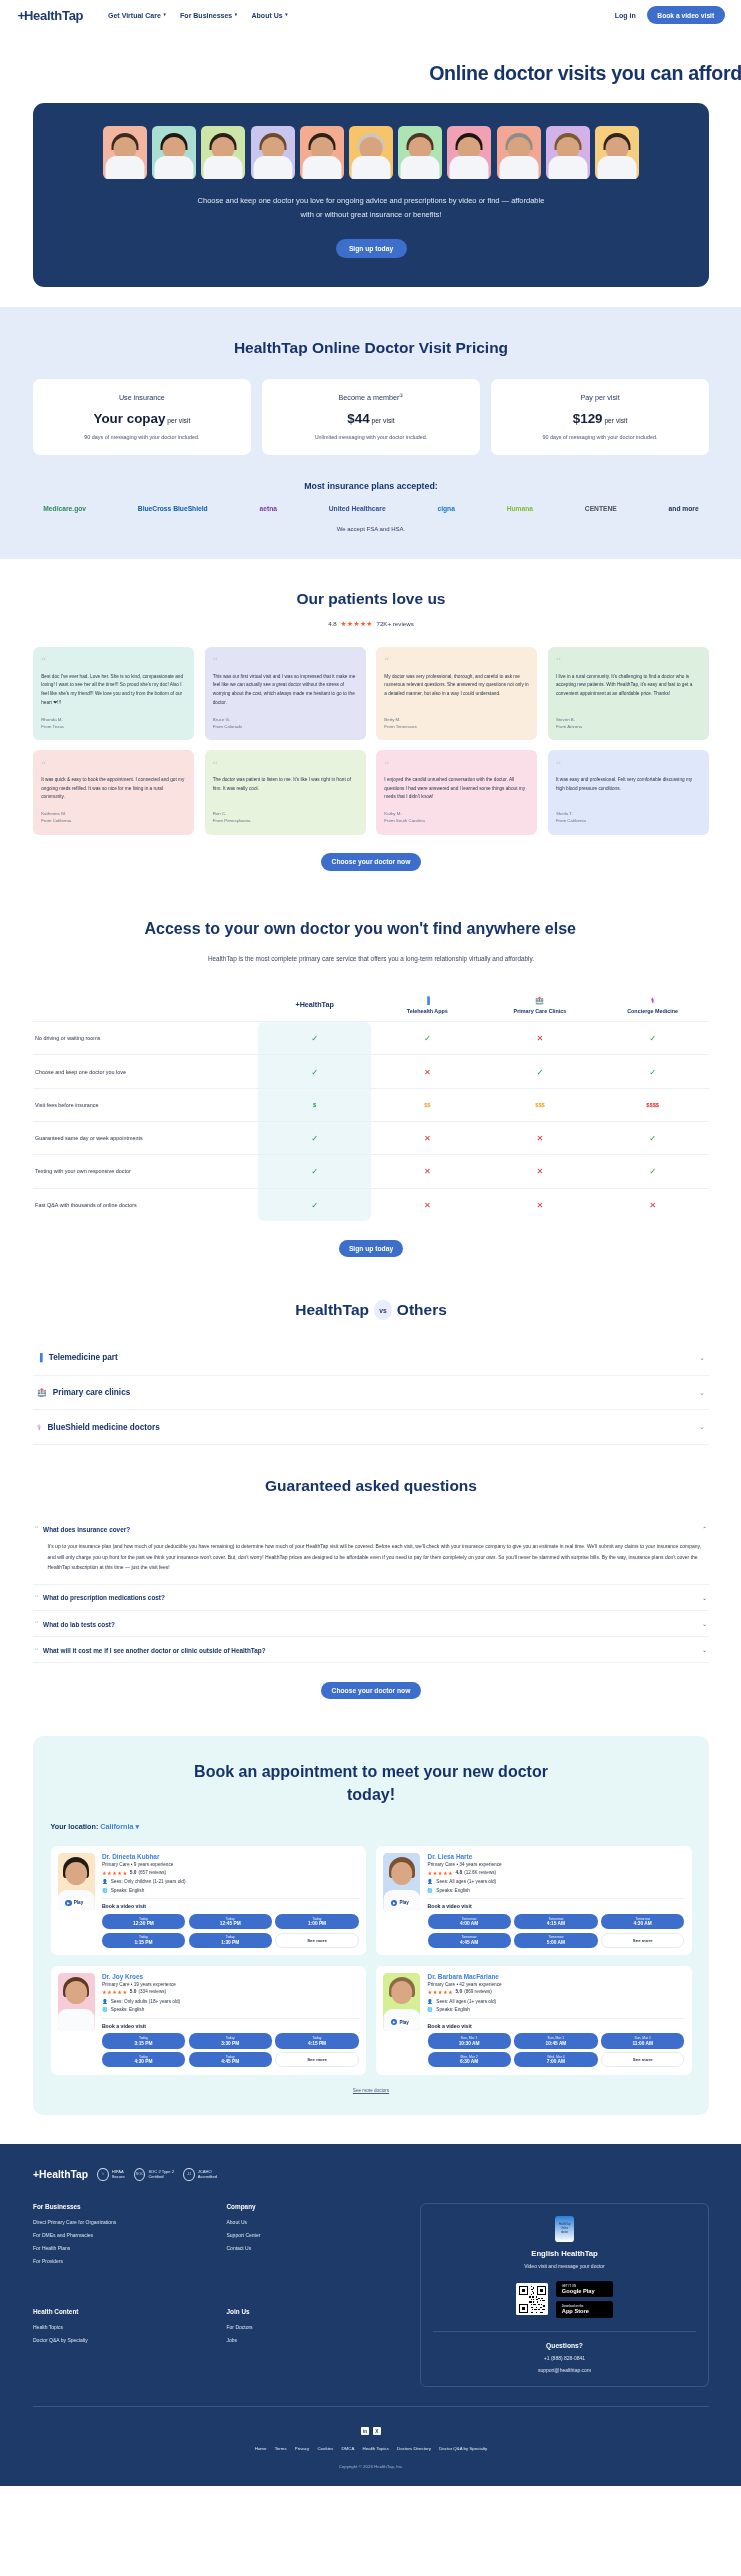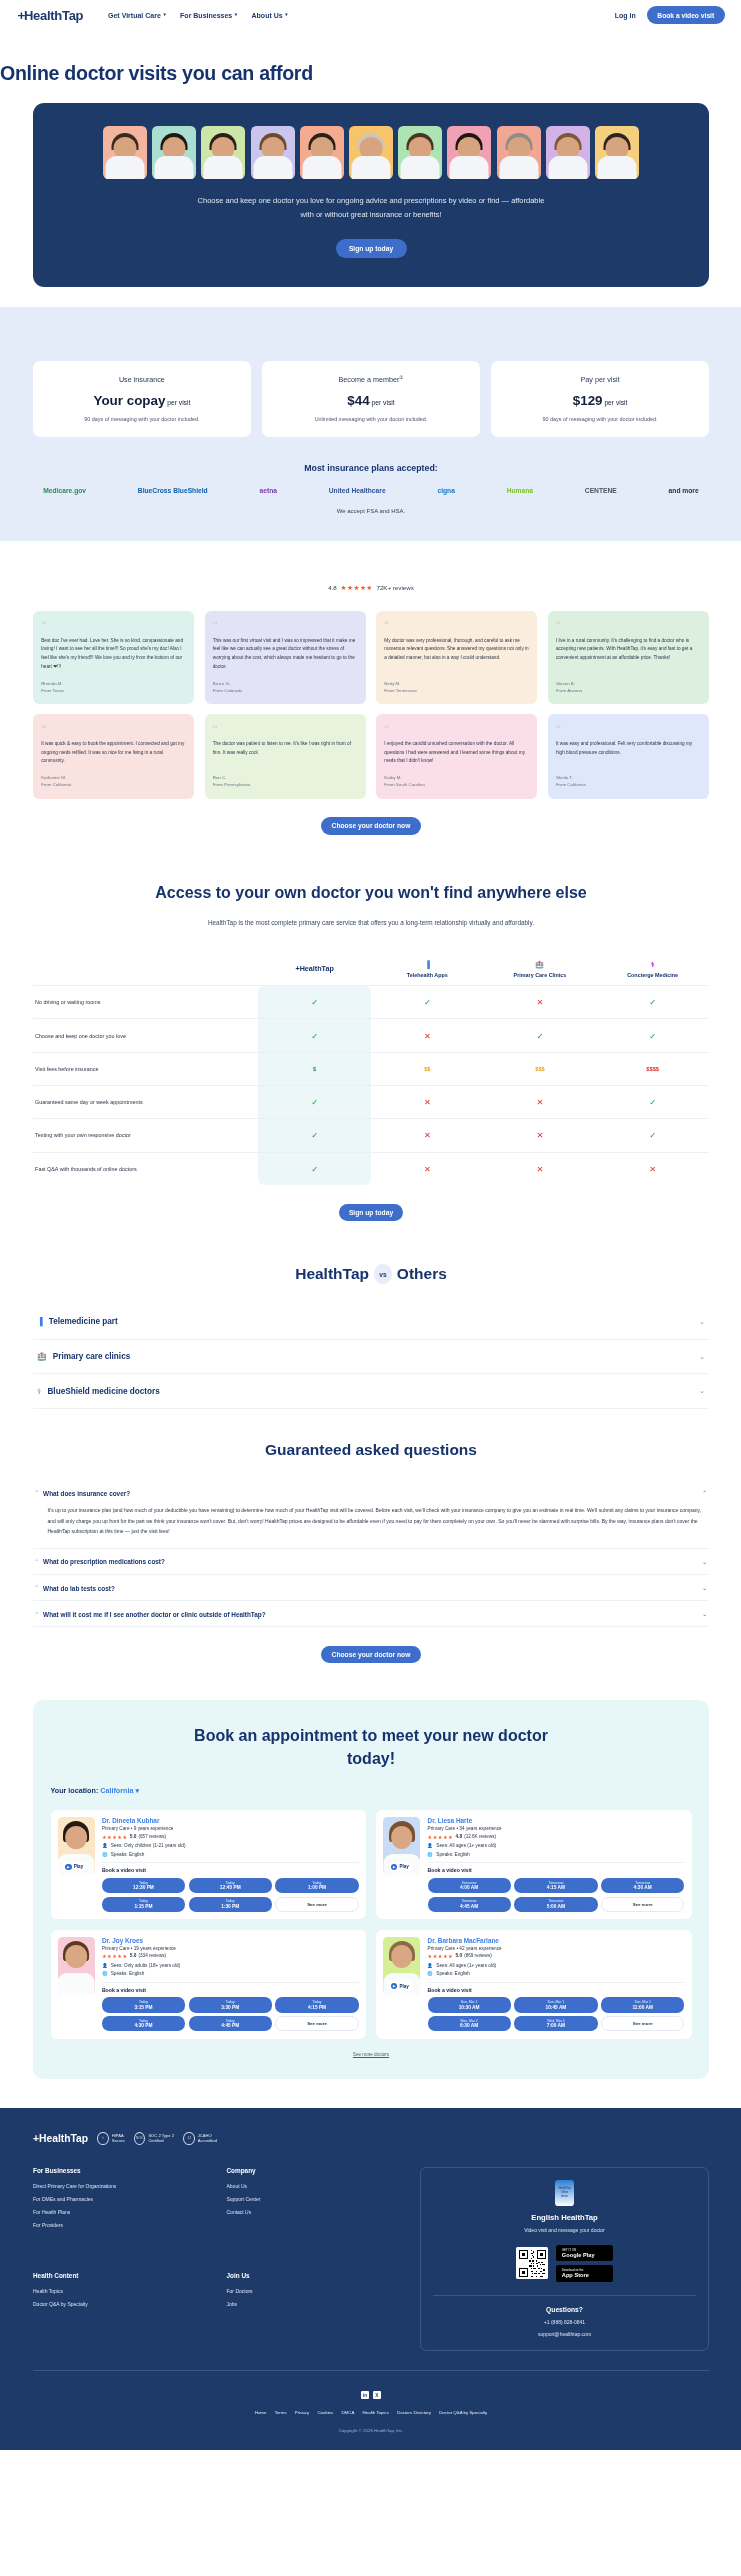--- a/index.html
+++ b/index.html
@@ -24,21 +24,21 @@
   .caret { font-size: 4.6px; line-height: 1; }
   .header-right { margin-left: auto; display: flex; align-items: center; gap: 11.3px; }
   .login { font-size: 7px; font-weight: 600; color: #1e3a6e; cursor:pointer;}
   .btn-primary {
     background: #3d6ecb; color: #fff; border: none; border-radius: 11.3px;
     padding: 5.2px 10.3px; font-size: 6.7px; font-weight: 700; cursor: pointer;
     font-family: inherit;
   }
 
   
-  .page-title { text-align: left; font-size: 19.6px; font-weight: 800; color: #16336c; padding: 32px 0 17.5px; letter-spacing:-0.3px;}
+  .page-title { text-align: right; font-size: 19.6px; font-weight: 800; color: #16336c; padding: 32px 0 17.5px; letter-spacing:-0.3px;}
   .hero {
     margin: 0 33px; background: #1e3a68; border-radius: 11.3px;
     padding: 23px 0 29px; text-align: center; color: #fff;
   }
   .doctor-strip { display: flex; justify-content: center; gap: 5.2px; padding: 0 13.4px; }
   .doctor-thumb { width: 44px; height: 53px; border-radius: 5.2px; position: relative; overflow: hidden; flex-shrink:0;}
   .doctor-thumb .head { position: absolute; width: 23px; height: 23px; border-radius: 50%; background: #d8a47f; left: 50%; transform: translateX(-50%); top: 11.3px; }
   .doctor-thumb .hair { position: absolute; width: 27px; height: 17.5px; border-radius: 13.4px 13.4px 0 0; left: 50%; transform: translateX(-50%); top: 7.2px; background: #3b2a20;}
   .doctor-thumb .coat { position: absolute; width: 39px; height: 23px; border-radius: 11.3px 11.3px 0 0; background: #f4f5f8; left: 50%; transform: translateX(-50%); bottom: 0; }
   .hero h2 { font-size: 18px; font-weight: 800; margin-top: 23px; letter-spacing:-0.3px;}
@@ -68,21 +68,21 @@
   .t-grid { display: grid; grid-template-columns: repeat(4, 1fr); gap: 10.3px; margin-top: 19.6px; }
   .t-card { border-radius: 6.2px; padding: 9.3px 8.2px 11.3px; display: flex; flex-direction: column;}
   .t-quote { font-size: 11.3px; color: #c6cbd4; line-height: .8; font-family: "Liberation Serif", serif; }
   .t-text { font-size: 4.7px; line-height: 1.85; color: #2b3449; margin-top: 7.2px; flex: 1; }
   .t-name { font-size: 4.4px; color: #6a748a; margin-top: 9.3px; }
   .t-loc { font-size: 4.4px; color: #6a748a; margin-top: 2.1px; }
   .center-btn { text-align: center; margin-top: 18.5px; }
 
   
   .compare { padding: 29px 33px 15.5px; }
-  .compare h2 { text-align: center; font-size: 16px; font-weight: 800; color: #16336c; line-height: 1.35; max-width: 453px; margin: 0 auto; }
+  .compare h2 { font-size: 16px; font-weight: 800; color: #16336c; line-height: 1.35; max-width: 453px; margin: 0 auto; }
   .compare .sub { text-align: center; font-size: 6.4px; color: #3b4762; margin-top: 15.5px; }
   .ctable { margin-top: 23px; position: relative; }
   .crow { display: grid; grid-template-columns: 2fr 1fr 1fr 1fr 1fr; align-items: center; }
   .chead { margin-bottom: 2.1px; }
   .chead .ccell { text-align: center; font-size: 5.4px; font-weight: 700; color: #16336c; padding-bottom: 5.2px;}
   .chead .ccell .ico { display:block; font-size: 7.2px; margin-bottom: 2.1px; }
   .crow.body { border-top: 0.5px solid #eceff5; }
   .crow.body:first-of-type { border-top: none; }
   .clabel { font-size: 5.4px; color: #2b3449; padding: 11.3px 2.1px 11.3px 2.1px; }
   .ccell { text-align: center; font-size: 8.2px; padding: 11.3px 0;}
@@ -264,20 +264,21 @@
      <div class="hair" style="background:#2e241c"></div>
         <div class="head"></div>
         <div class="coat"></div>
    </div>
     </div>
   <p>Choose and keep one doctor you love for ongoing advice and prescriptions by video or find — affordable with or without great insurance or benefits!</p>
   <button class="btn-primary">Sign up today</button>
 </div>
 
 <div class="pricing">
+  <h2>HealthTap Online Doctor Visit Pricing</h2>
   <div class="price-cards" id="price-cards">
       <div class="price-card">
      <div class="label">Use insurance<span class="sup"></span></div>
      <div class="amount">Your copay<small> per visit</small></div>
      <div class="note">90 days of messaging with your doctor included.</div>
    </div>
       <div class="price-card">
      <div class="label">Become a member<span class="sup">①</span></div>
      <div class="amount">$44<small> per visit</small></div>
      <div class="note">Unlimited messaging with your doctor included.</div>
@@ -296,20 +297,21 @@
       <div class="ins" style="color:#2b4f96">United Healthcare</div>
       <div class="ins" style="color:#1278c8">cigna</div>
       <div class="ins" style="color:#7fbb30">Humana</div>
       <div class="ins" style="color:#4a4f58">CENTENE</div>
       <div class="ins" style="color:#1a2b4d">and more</div>
     </div>
   <div class="fsa">We accept FSA and HSA.</div>
 </div>
 
 <div class="testimonials">
+  <h2>Our patients love us</h2>
   <div class="rating-row">
     <span>4.8</span>
     <span class="stars">★★★★★</span>
     <span>72K+ reviews</span>
   </div>
   <div class="t-grid" id="t-grid">
       <div class="t-card" style="background:#ddf2ec">
      <div class="t-quote">“</div>
      <div class="t-text">Best doc I've ever had. Love her. She is so kind, compassionate and loving! I want to see her all the time!!! So proud she's my doc! Also I feel like she's my friend!!! We love you and ty from the bottom of our heart ❤!!!</div>
      <div class="t-name">Rhonda M.</div>

